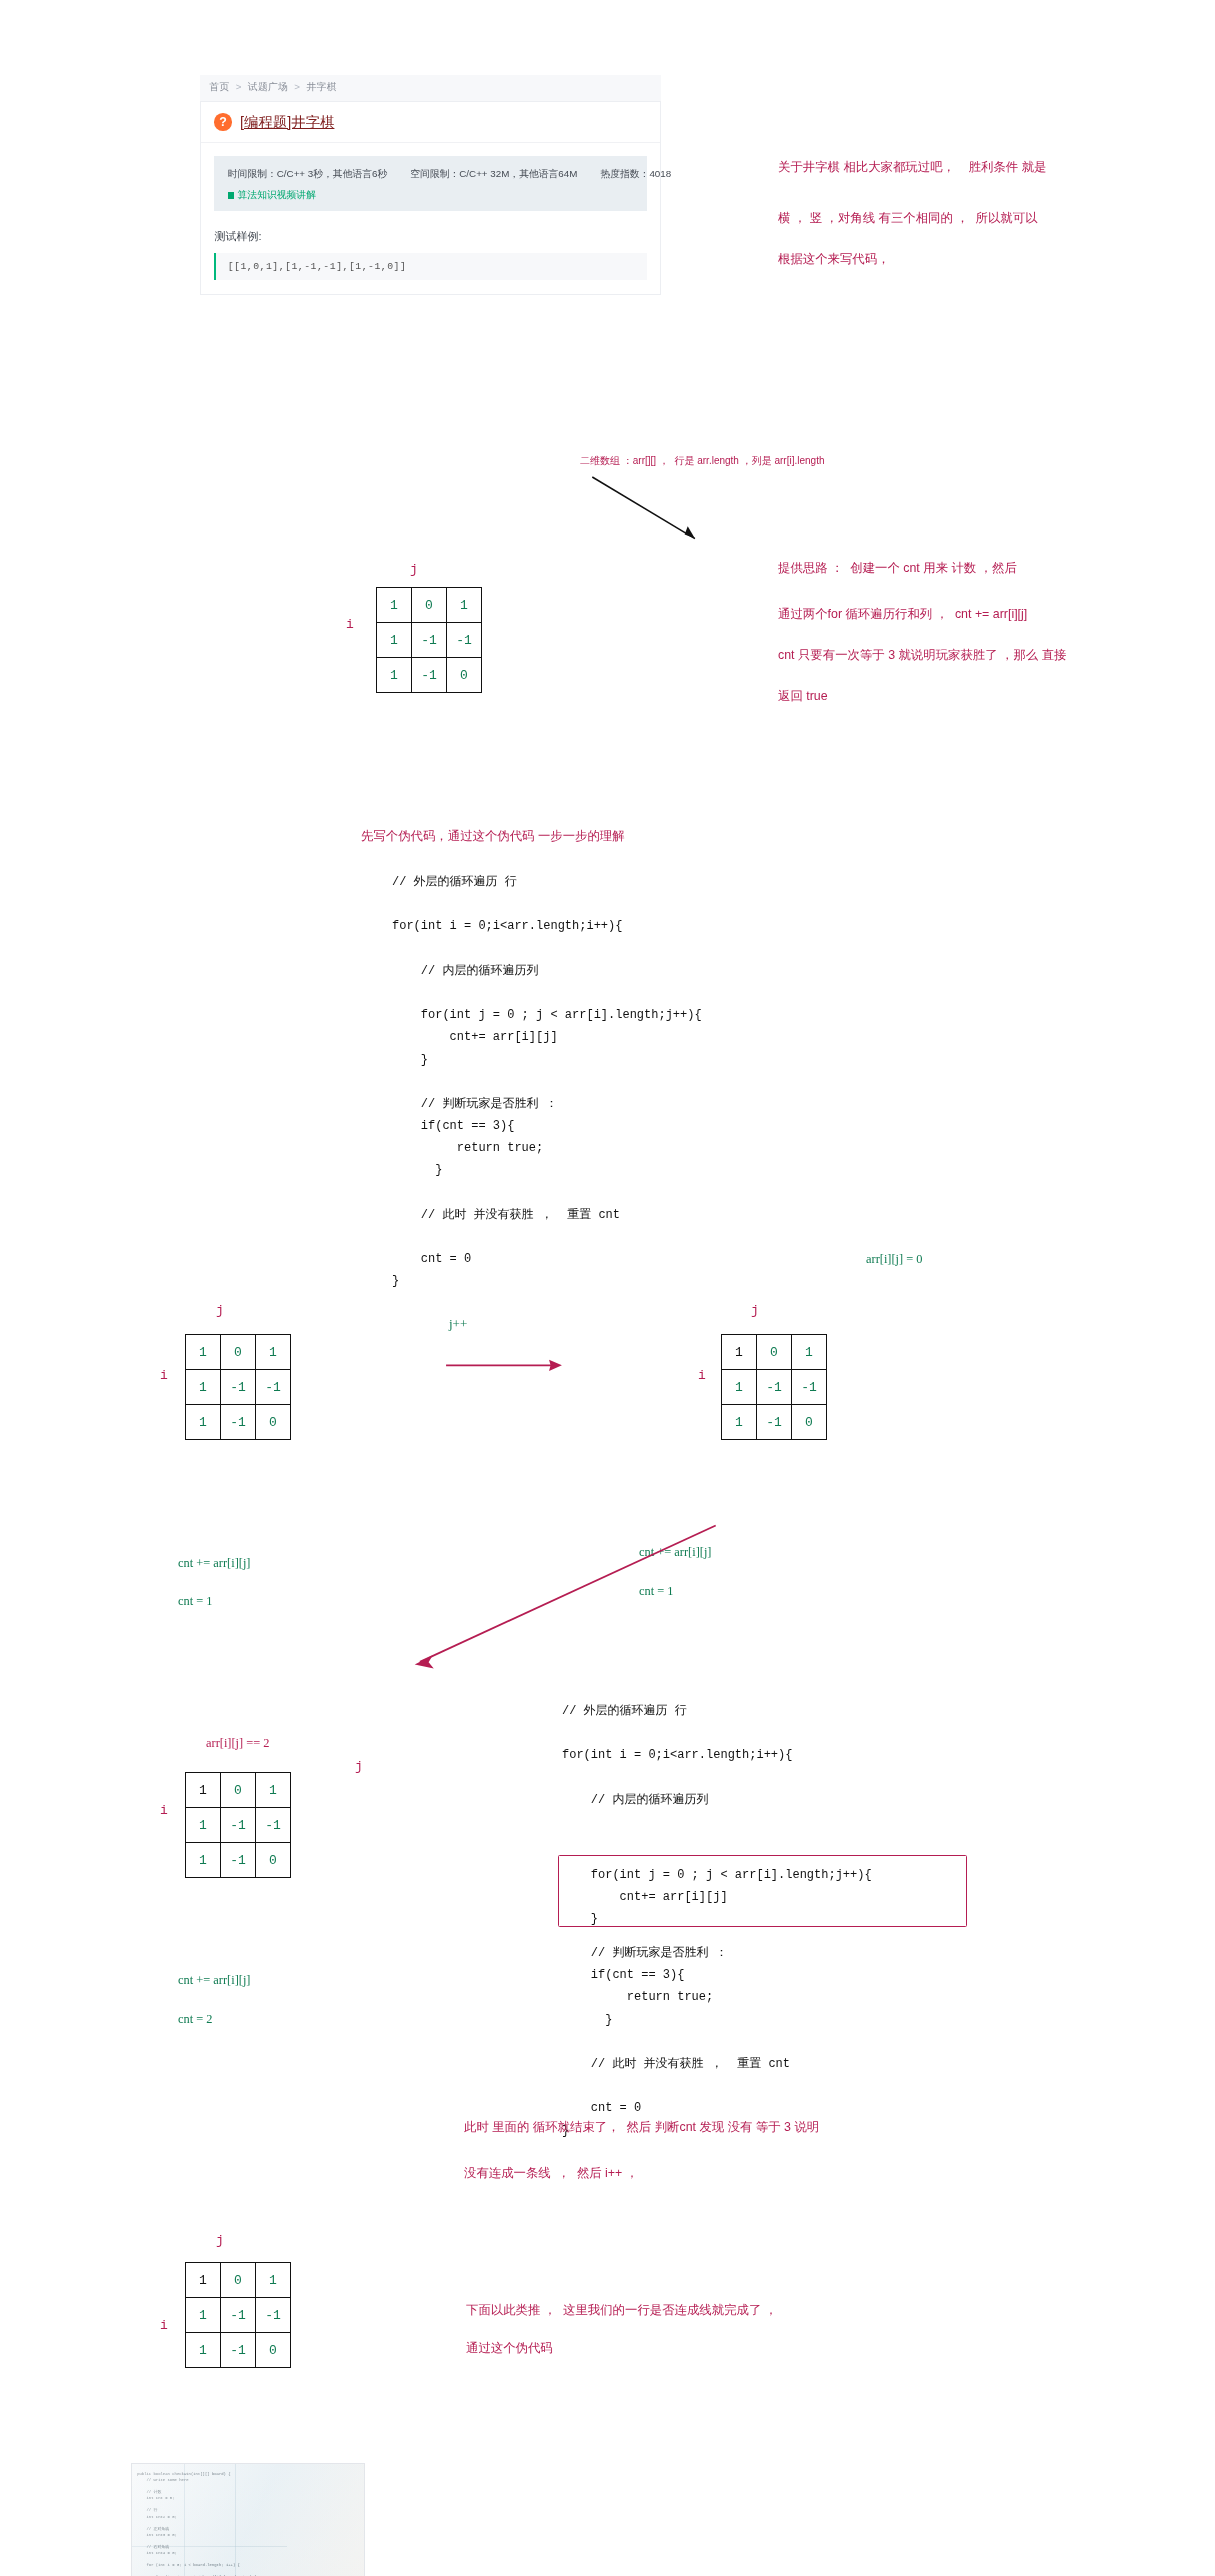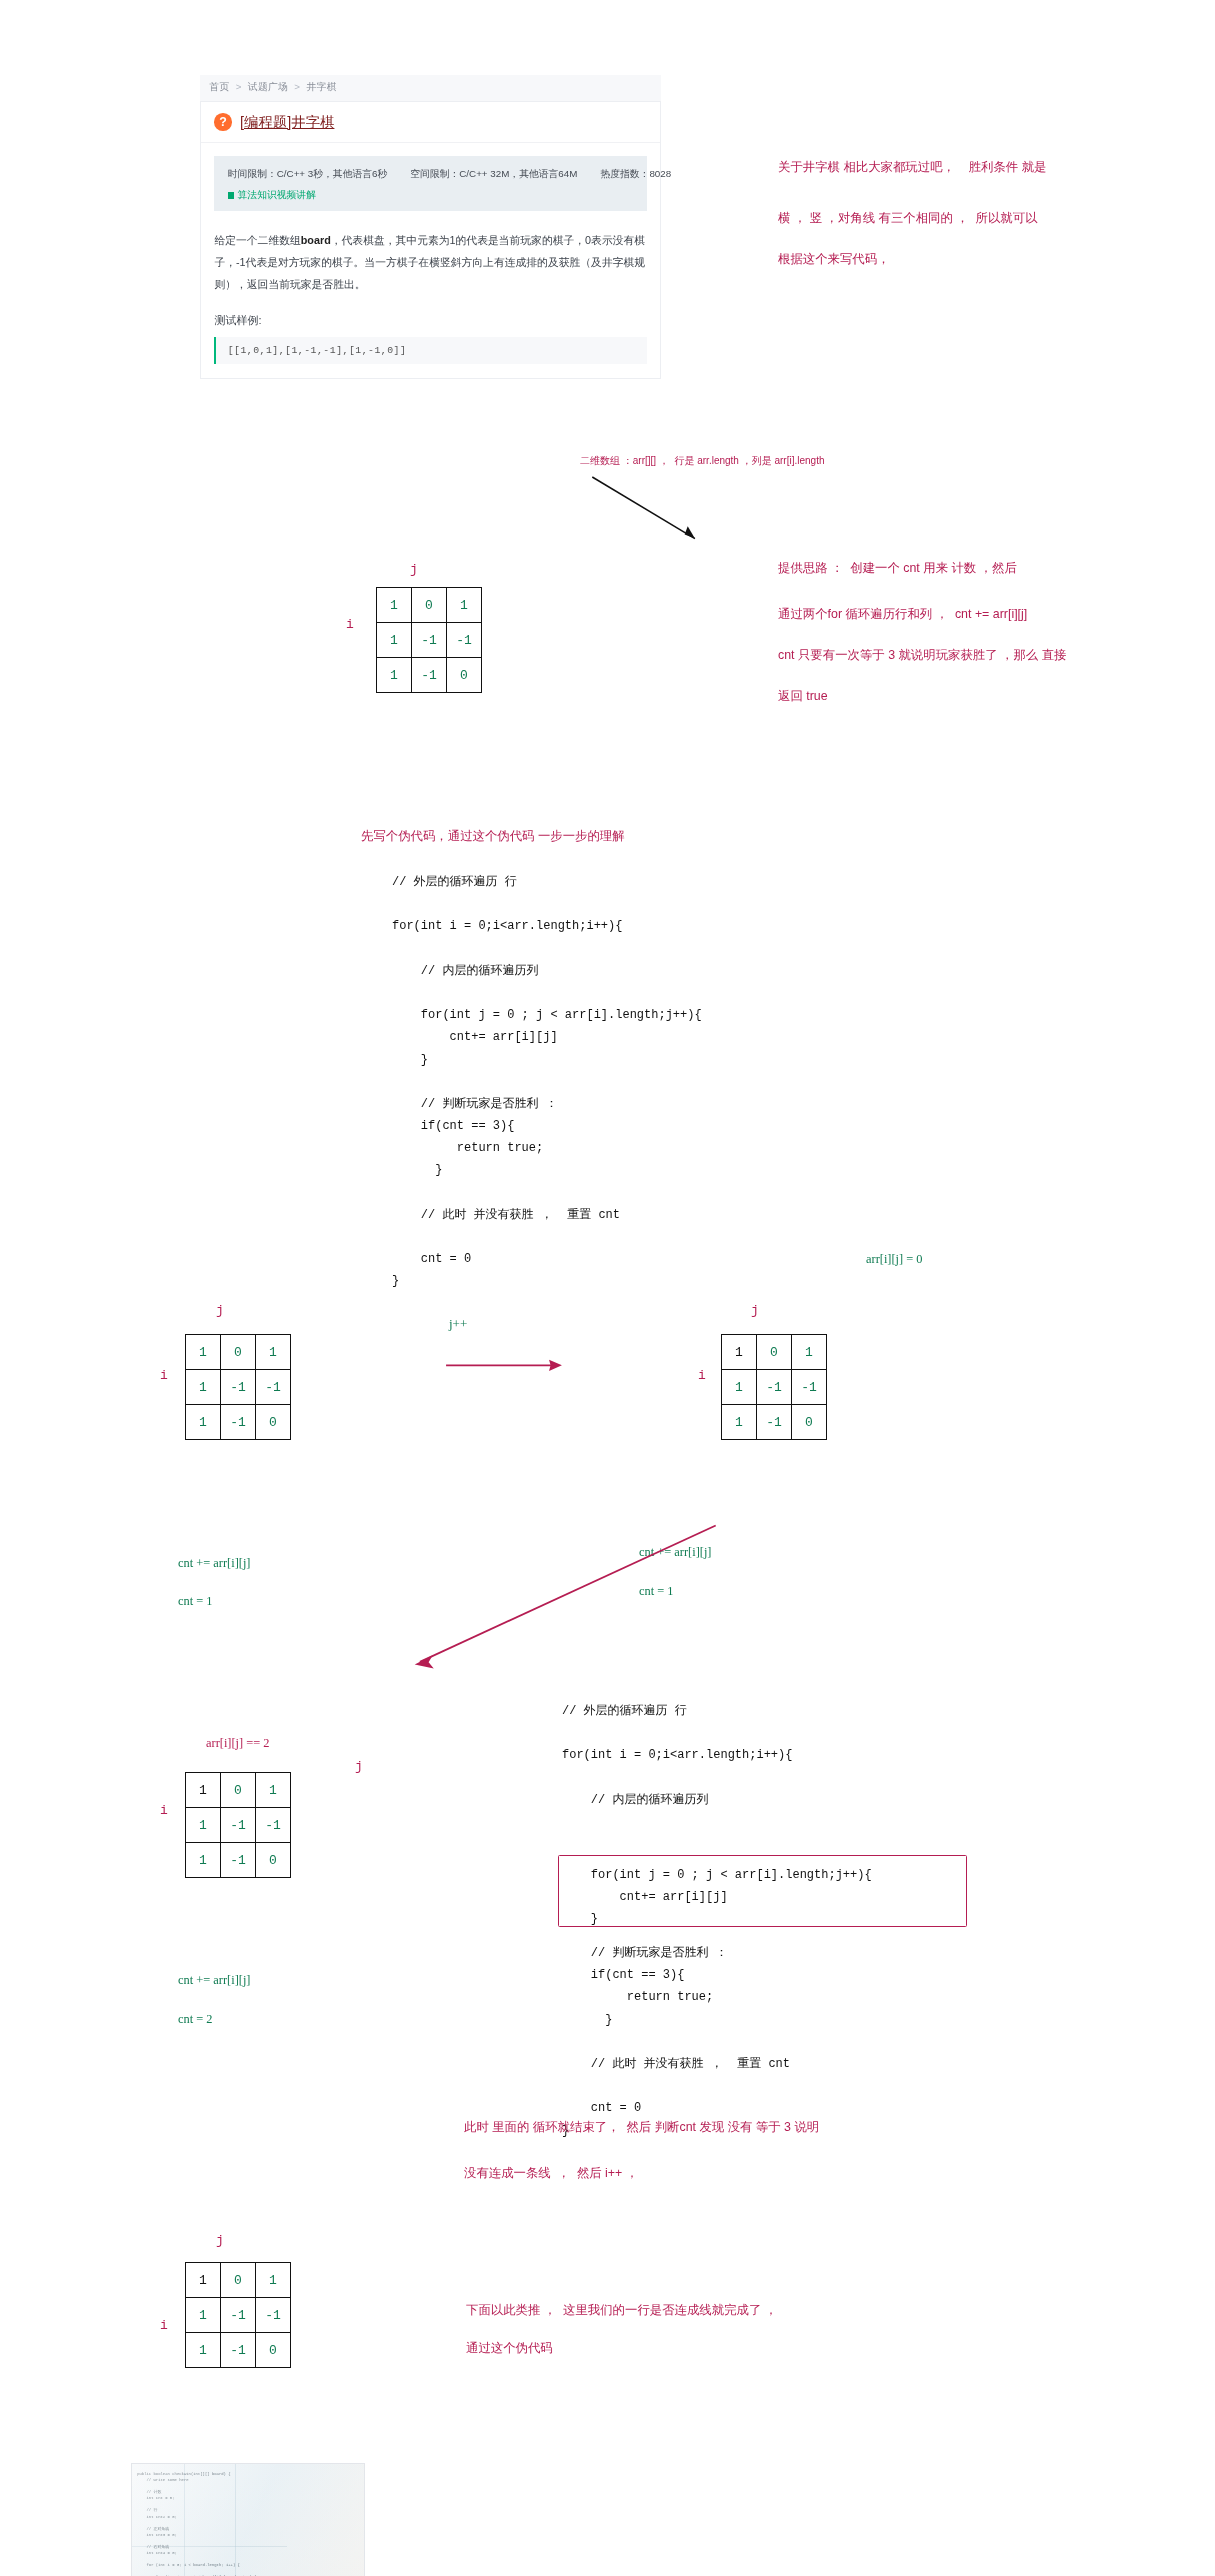--- a/index.html
+++ b/index.html
@@ -83,31 +83,28 @@
       <div class="card-head">
         <span class="q-icon">?</span>
         <span class="q-title">[编程题]井字棋</span>
       </div>
 
       <div class="card-body">
         <div class="limit-bar">
           <div class="limit-row">
             <span>时间限制：C/C++ 3秒，其他语言6秒</span>
             <span>空间限制：C/C++ 32M，其他语言64M</span>
-            <span>热度指数：8028</span>
+            <span>热度指数：4018</span>
           </div>
           <div class="video-link">
             <span class="video-sq"></span>
             <span>算法知识视频讲解</span>
           </div>
         </div>
 
-        <div class="desc">
-          <span>给定一个二维数组</span><b>board</b><span>，代表棋盘，其中元素为1的代表是当前玩家的棋子，0表示没有棋子，-1代表是对方玩家的棋子。当一方棋子在横竖斜方向上有连成排的及获胜（及井字棋规则），返回当前玩家是否胜出。</span>
-        </div>
 
         <div class="sample-label">测试样例:</div>
         <div class="sample">[[1,0,1],[1,-1,-1],[1,-1,0]]</div>
       </div>
     </div>
   </div>
 
   <div class="ann sans" style="left:778px;top:155px;">关于井字棋 相比大家都玩过吧，    胜利条件 就是</div>
   <div class="ann sans" style="left:778px;top:206px;">横 ， 竖 ，对角线 有三个相同的 ，  所以就可以</div>
   <div class="ann sans" style="left:778px;top:247px;">根据这个来写代码，</div>

